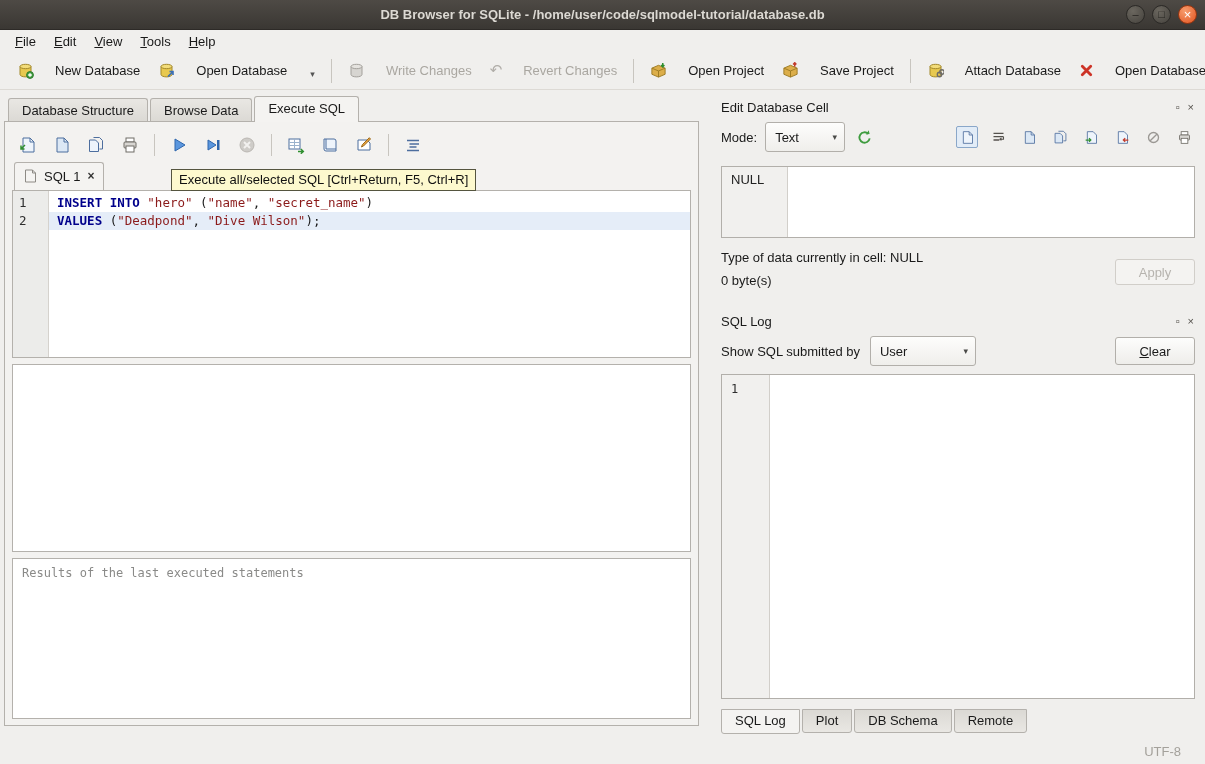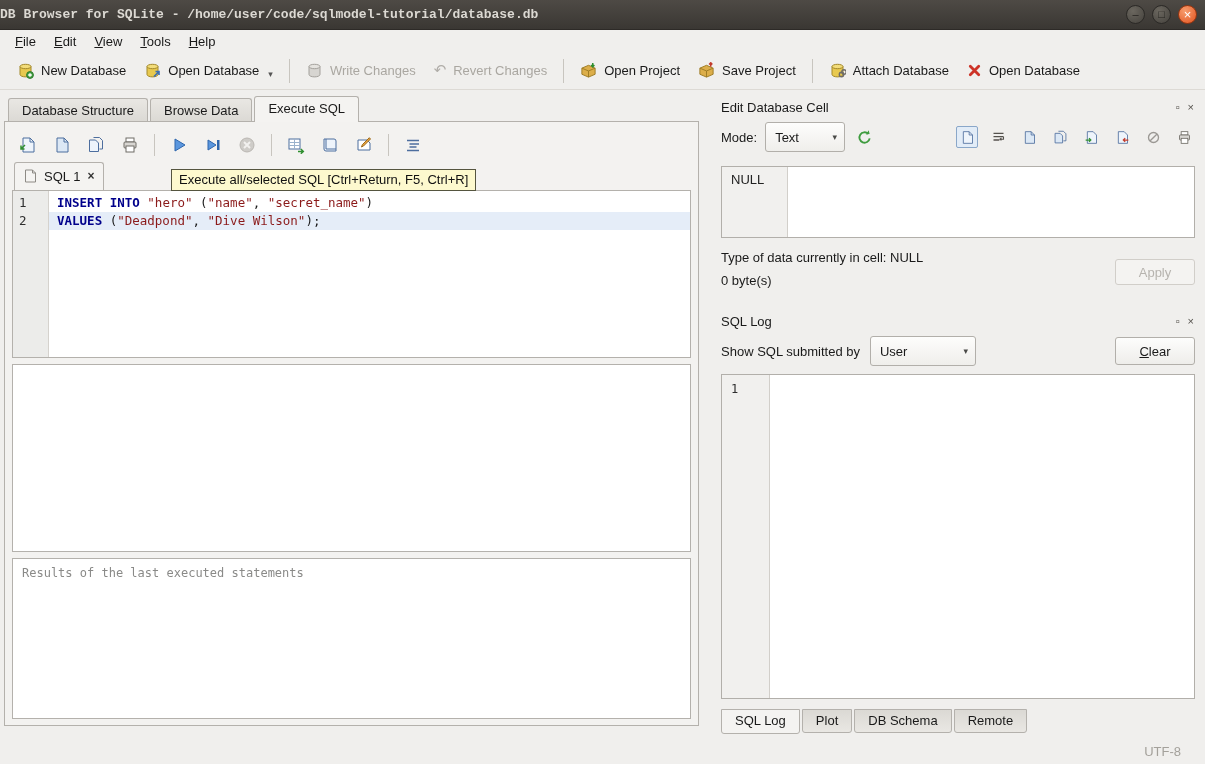--- a/index.html
+++ b/index.html
@@ -1,34 +1,34 @@
 <!DOCTYPE html>
 <html><head>
 <meta charset="utf-8">
 <style>
   * { box-sizing: border-box; margin: 0; padding: 0; }
   body { background:#666; font-family:"Liberation Sans","DejaVu Sans",sans-serif; font-size:13px; color:#1a1a1a; }
   .window { width:1205px; height:764px; background:#f0efed; display:flex; flex-direction:column; overflow:hidden; }
 
   
   .titlebar { height:30px; flex:none; background:linear-gradient(#4e4a45,#3a3733); display:flex; align-items:center; position:relative; border-bottom:1px solid #2d2a27; }
-  .titlebar .title-text { flex:1; color:#dcd9d3; font-weight:bold; font-size:13px; white-space:nowrap; overflow:hidden;font-family:Liberation Mono, monospace; }
+  .titlebar .title-text { flex:1; text-align:center; color:#dcd9d3; font-weight:bold; font-size:13px; white-space:nowrap; overflow:hidden; }
   .win-controls { position:absolute; right:8px; top:5px; display:flex; gap:7px; }
   .win-btn { width:19px; height:19px; border-radius:50%; display:flex; align-items:center; justify-content:center; font-size:11px; line-height:1; }
   .win-btn.minmax { background:radial-gradient(circle at 35% 30%, #6b675f, #45423d); color:#24221f; border:1px solid #2b2926; }
   .win-btn.close { background:radial-gradient(circle at 35% 30%, #f79d6e, #e1531f); color:#fff; border:1px solid #99350f; font-size:13px; }
 
   
   .menubar { height:22px; flex:none; display:flex; align-items:center; padding:0 6px; background:#f0efed; }
   .menu-item { display:inline-block; padding:2px 9px; cursor:default; }
   .menu-item::first-letter { text-decoration:underline; }
 
   
   .toolbar { height:38px; flex:none; display:flex; align-items:center; padding:0 8px; border-bottom:1px solid #ddDAd5; }
-  .tb-btn { display:flex; align-items:center; gap:7px; padding:6px 9px; border-radius:3px; white-space:nowrap; }
+  .tb-btn { display:flex; align-items:center; gap:21px; padding:6px 9px; border-radius:3px; white-space:nowrap; }
   .tb-btn.disabled { color:#aaa7a1; }
   .tb-sep { width:1px; height:24px; background:#c8c5bf; margin:0 7px; flex:none; }
   .tb-caret { font-size:9px; color:#555; margin-left:2px; align-self:flex-end; }
   svg { display:block; }
 
   
   .main { flex:1; display:flex; min-height:0; }
   .left-pane { width:704px; flex:none; display:flex; flex-direction:column; padding-top:6px; position:relative; }
   .splitter { width:6px; flex:none; }
   .right-pane { flex:1; display:flex; flex-direction:column; padding:6px 9px 4px 6px; min-height:0; }

